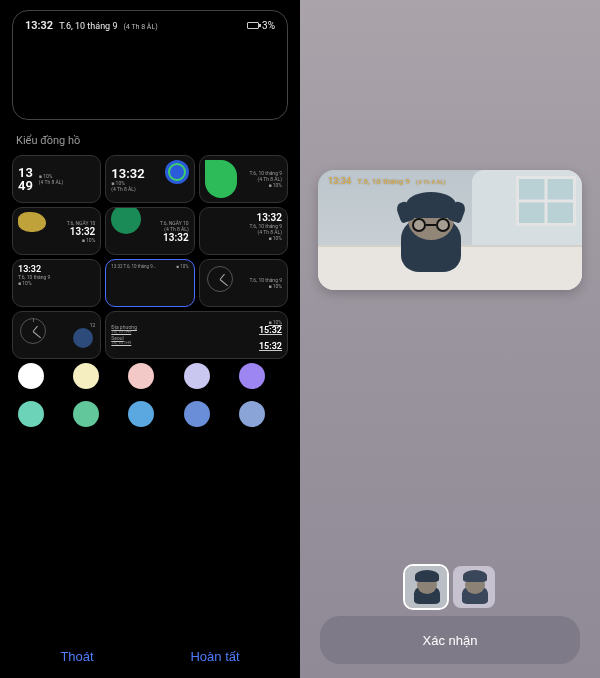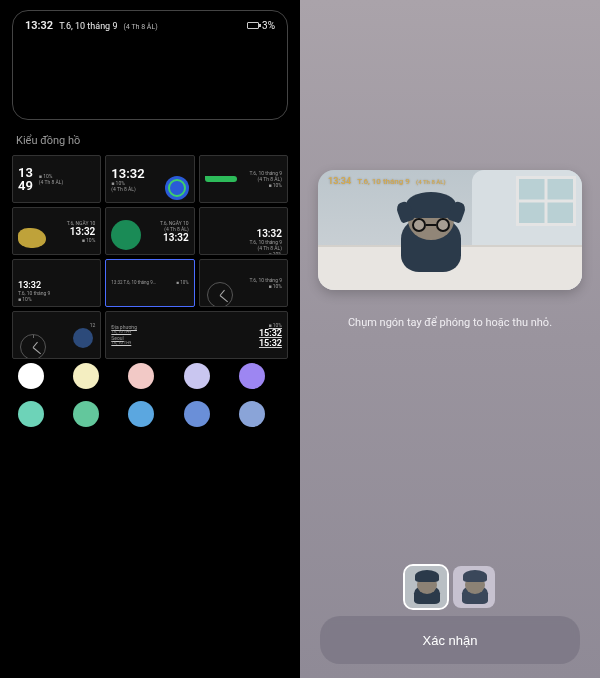--- a/index.html
+++ b/index.html
@@ -61,23 +61,23 @@
 
   .section-label { color:#999; font-size:11px; margin: 14px 0 8px 4px; }
   .clock-styles-grid {
     display: grid;
     grid-template-columns: repeat(3, 1fr);
     gap: 4px;
   }
   .clock-style {
     background:#111;
     border:1px solid #333;
-    border-radius:2px;
+    border-radius:10px;
     height:48px;
-    padding:20px 5px;
+    padding:4px 5px;
     position:relative;
     overflow:hidden;
     cursor:pointer;
     font-size:6px;
     color:#ccc;
   }
   .clock-style.selected { border-color:#4a6cff; }
   .cs-bigtime { font-size:13px; font-weight:600; color:#fff; line-height:1; }
   .cs-alt-time { font-size:10px; font-weight:600; color:#fff; }
   .cs-small { font-size:5px; color:#999; line-height:1.2; }
@@ -369,20 +369,24 @@
     <div class="color-dot" style="background:#c9c6f0"></div>
     <div class="color-dot" style="background:#9d86f2"></div>
     <div class="color-dot" style="background:#6dd3b8"></div>
     <div class="color-dot" style="background:#63c79c"></div>
     <div class="color-dot" style="background:#5ba7e0"></div>
     <div class="color-dot" style="background:#6a8fd8"></div>
     <div class="color-dot" style="background:#8aa4d8"></div>
   </div>
 
 
+  <div class="bottom-bar">
+    <button class="bottom-btn">Thoát</button>
+    <button class="bottom-btn">Hoàn tất</button>
+  </div>
 </div>
 
 <div class="panel panel-right">
   <div class="r-preview">
     <div class="cat-scene">
       <div class="pillow-back"></div>
       <div class="window"></div>
       <div class="bed"></div>
       <div class="cat">
         <div class="cat-body"></div>
@@ -399,21 +403,20 @@
     </div>
     <div class="r-preview-status">
       <span>
         <span>13:34</span>
         <span class="r-date">T.6, 10 tháng 9</span>
         <span class="r-date" style="font-size:6px;">(4 Th 8 ÂL)</span>
       </span>
     </div>
   </div>
 
-  <div class="r-instruction">Chụm ngón tay để phóng to hoặc thu nhỏ.</div>
 
   <div class="r-thumbs">
     <div class="thumb sel">
       <div class="mini-cat">
           <div class="mc-body"></div>
           <div class="mc-head"></div>
           <div class="mc-hat"></div>
         </div>
     </div>
     <div class="thumb v2">

